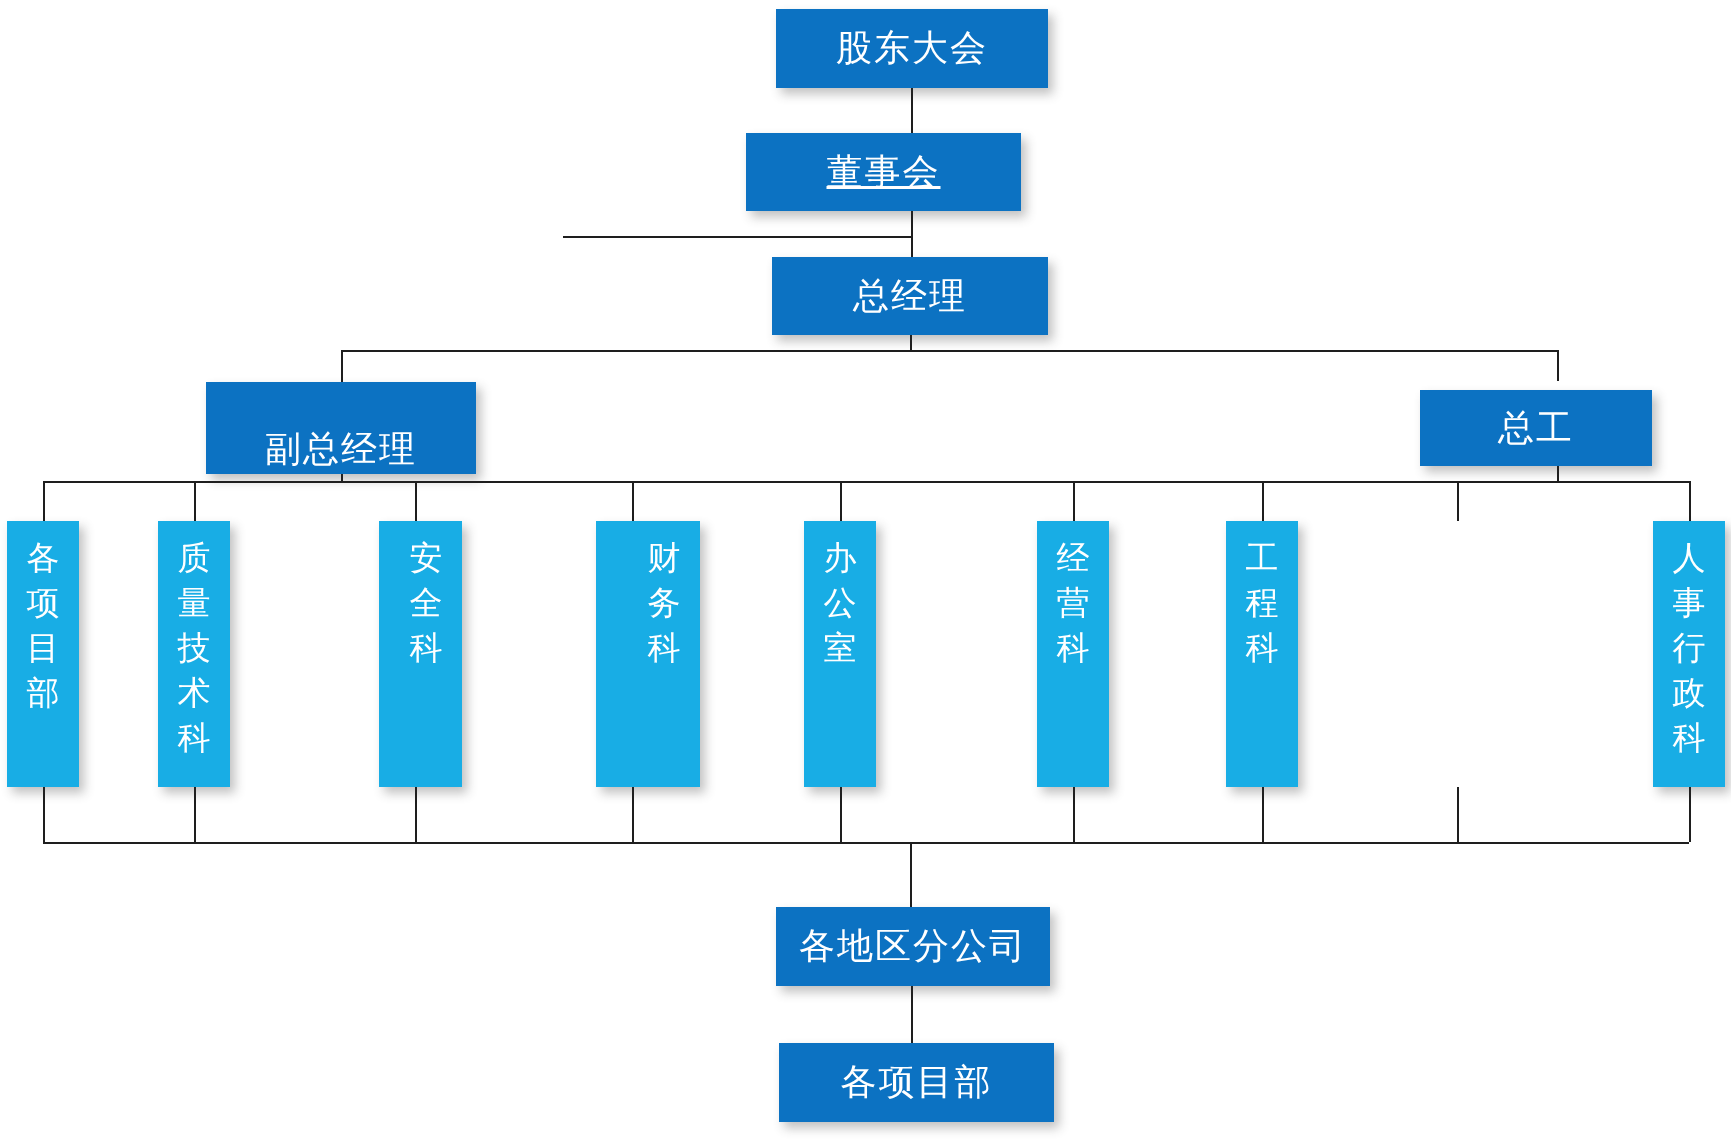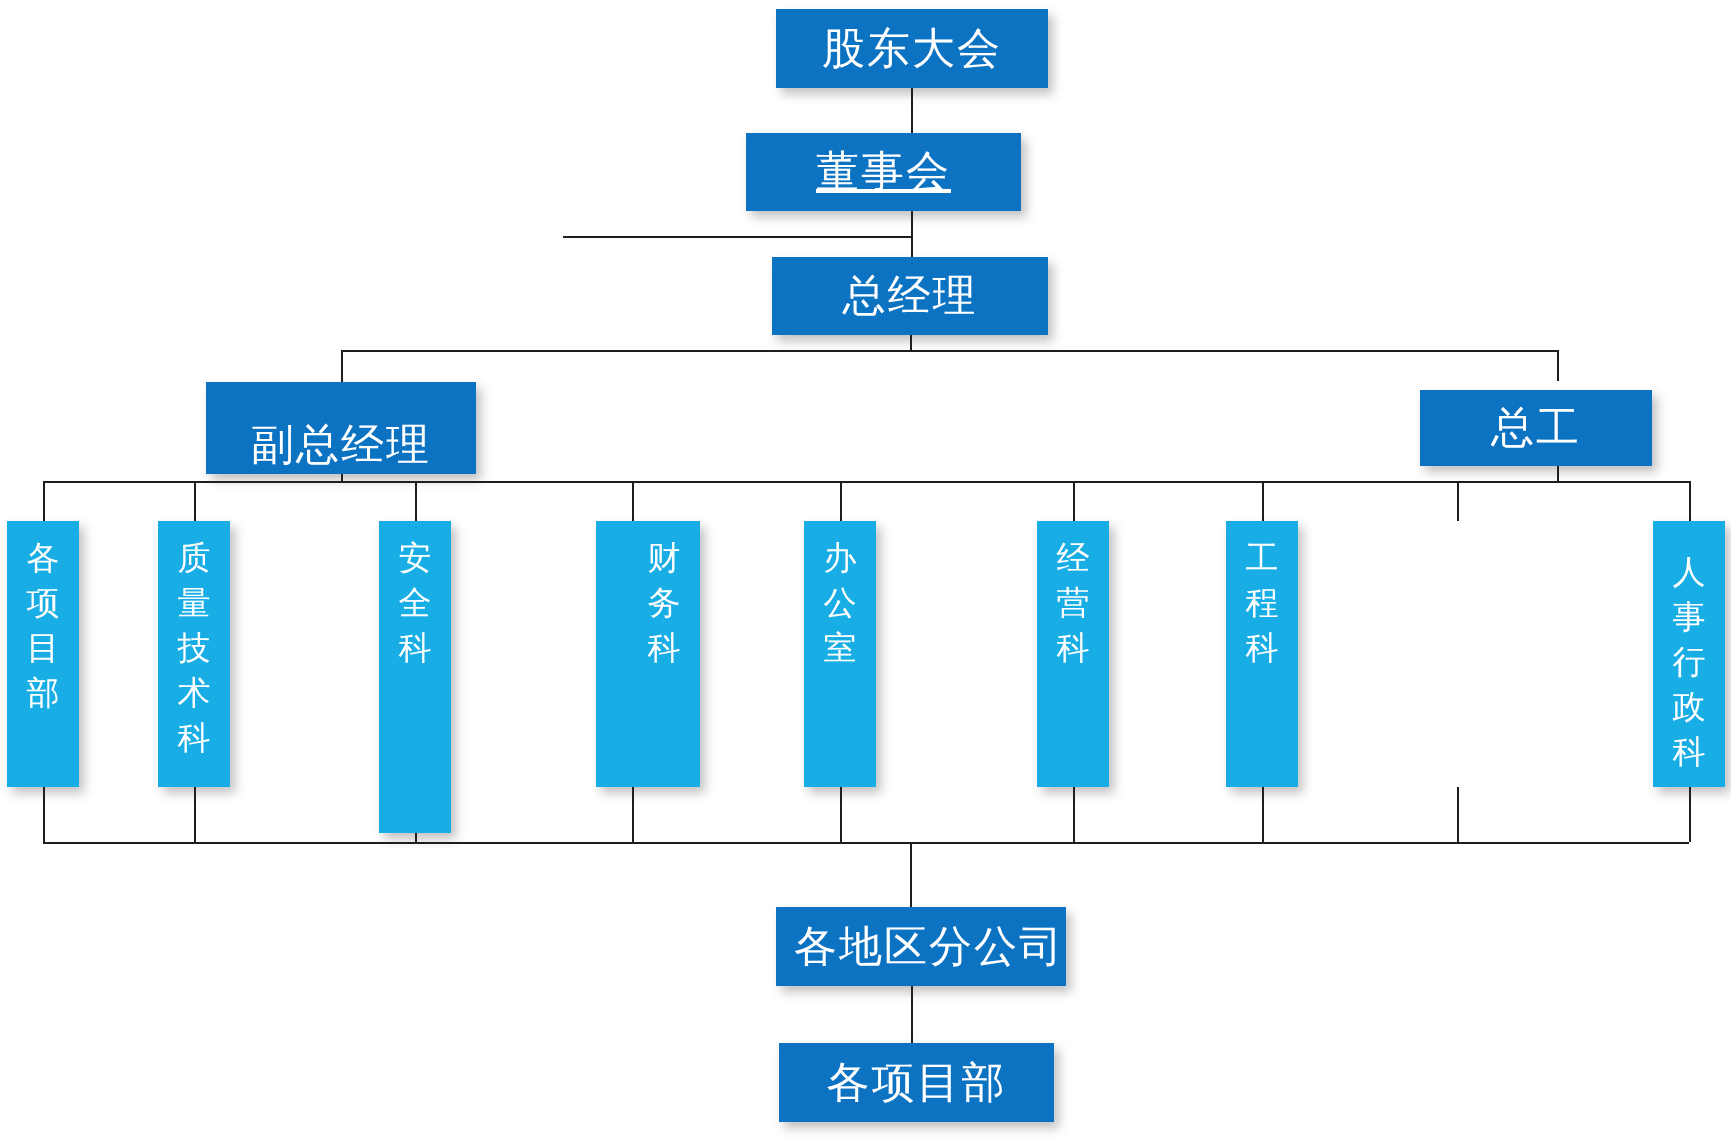--- a/index.html
+++ b/index.html
@@ -12,21 +12,21 @@
   }
   .box{
     position:absolute;
     display:flex;align-items:center;justify-content:center;
     color:#ffffff;
     box-shadow:5px 6px 10px rgba(50,50,50,0.30);
   }
   .dark{background:#0c72c2;}
   .cyan{background:#18ade5;}
   .hbox .lbl{
-    font-size:43px;
+    font-size:36px;
     letter-spacing:2px;
     white-space:nowrap;
   }
   .vbox{align-items:flex-start;}
   .vbox .lbl{
     display:block;
     width:1.08em;
     margin:14px auto 0 auto;
     font-size:33px;
     line-height:45px;
@@ -97,40 +97,40 @@
   <div class="box dark hbox" style="left:1420px;top:381px;width:232px;height:76px;margin-top:9px;">
     <span class="lbl">总工</span>
   </div>
 
   <div class="box cyan vbox" style="left:7px;top:521px;width:72px;height:266px;">
     <span class="lbl">各项目部</span>
   </div>
   <div class="box cyan vbox" style="left:158px;top:521px;width:72px;height:266px;">
     <span class="lbl">质量技术科</span>
   </div>
-  <div class="box cyan vbox" style="left:379px;top:521px;width:72px;height:312px;">
+  <div class="box cyan vbox" style="left:379px;top:521px;width:72px;height:266px;padding-left:11px;">
     <span class="lbl">安全科</span>
   </div>
   <div class="box cyan vbox" style="left:596px;top:521px;width:72px;height:266px;padding-left:32px;">
     <span class="lbl">财务科</span>
   </div>
   <div class="box cyan vbox" style="left:804px;top:521px;width:72px;height:266px;">
     <span class="lbl">办公室</span>
   </div>
   <div class="box cyan vbox" style="left:1037px;top:521px;width:72px;height:266px;">
     <span class="lbl">经营科</span>
   </div>
   <div class="box cyan vbox" style="left:1226px;top:521px;width:72px;height:266px;">
     <span class="lbl">工程科</span>
   </div>
-  <div class="box cyan vbox" style="left:1653px;top:521px;width:72px;height:266px;align-items:center;">
+  <div class="box cyan vbox" style="left:1653px;top:521px;width:72px;height:266px;">
     <span class="lbl">人事行政科</span>
   </div>
 
-  <div class="box dark hbox" style="left:776px;top:907px;width:274px;height:79px;padding-left:16px;">
+  <div class="box dark hbox" style="left:776px;top:907px;width:274px;height:79px;">
     <span class="lbl">各地区分公司</span>
   </div>
 
   <div class="box dark hbox" style="left:779px;top:1043px;width:275px;height:79px;">
     <span class="lbl">各项目部</span>
   </div>
 
 </div>
 
 </body></html>

